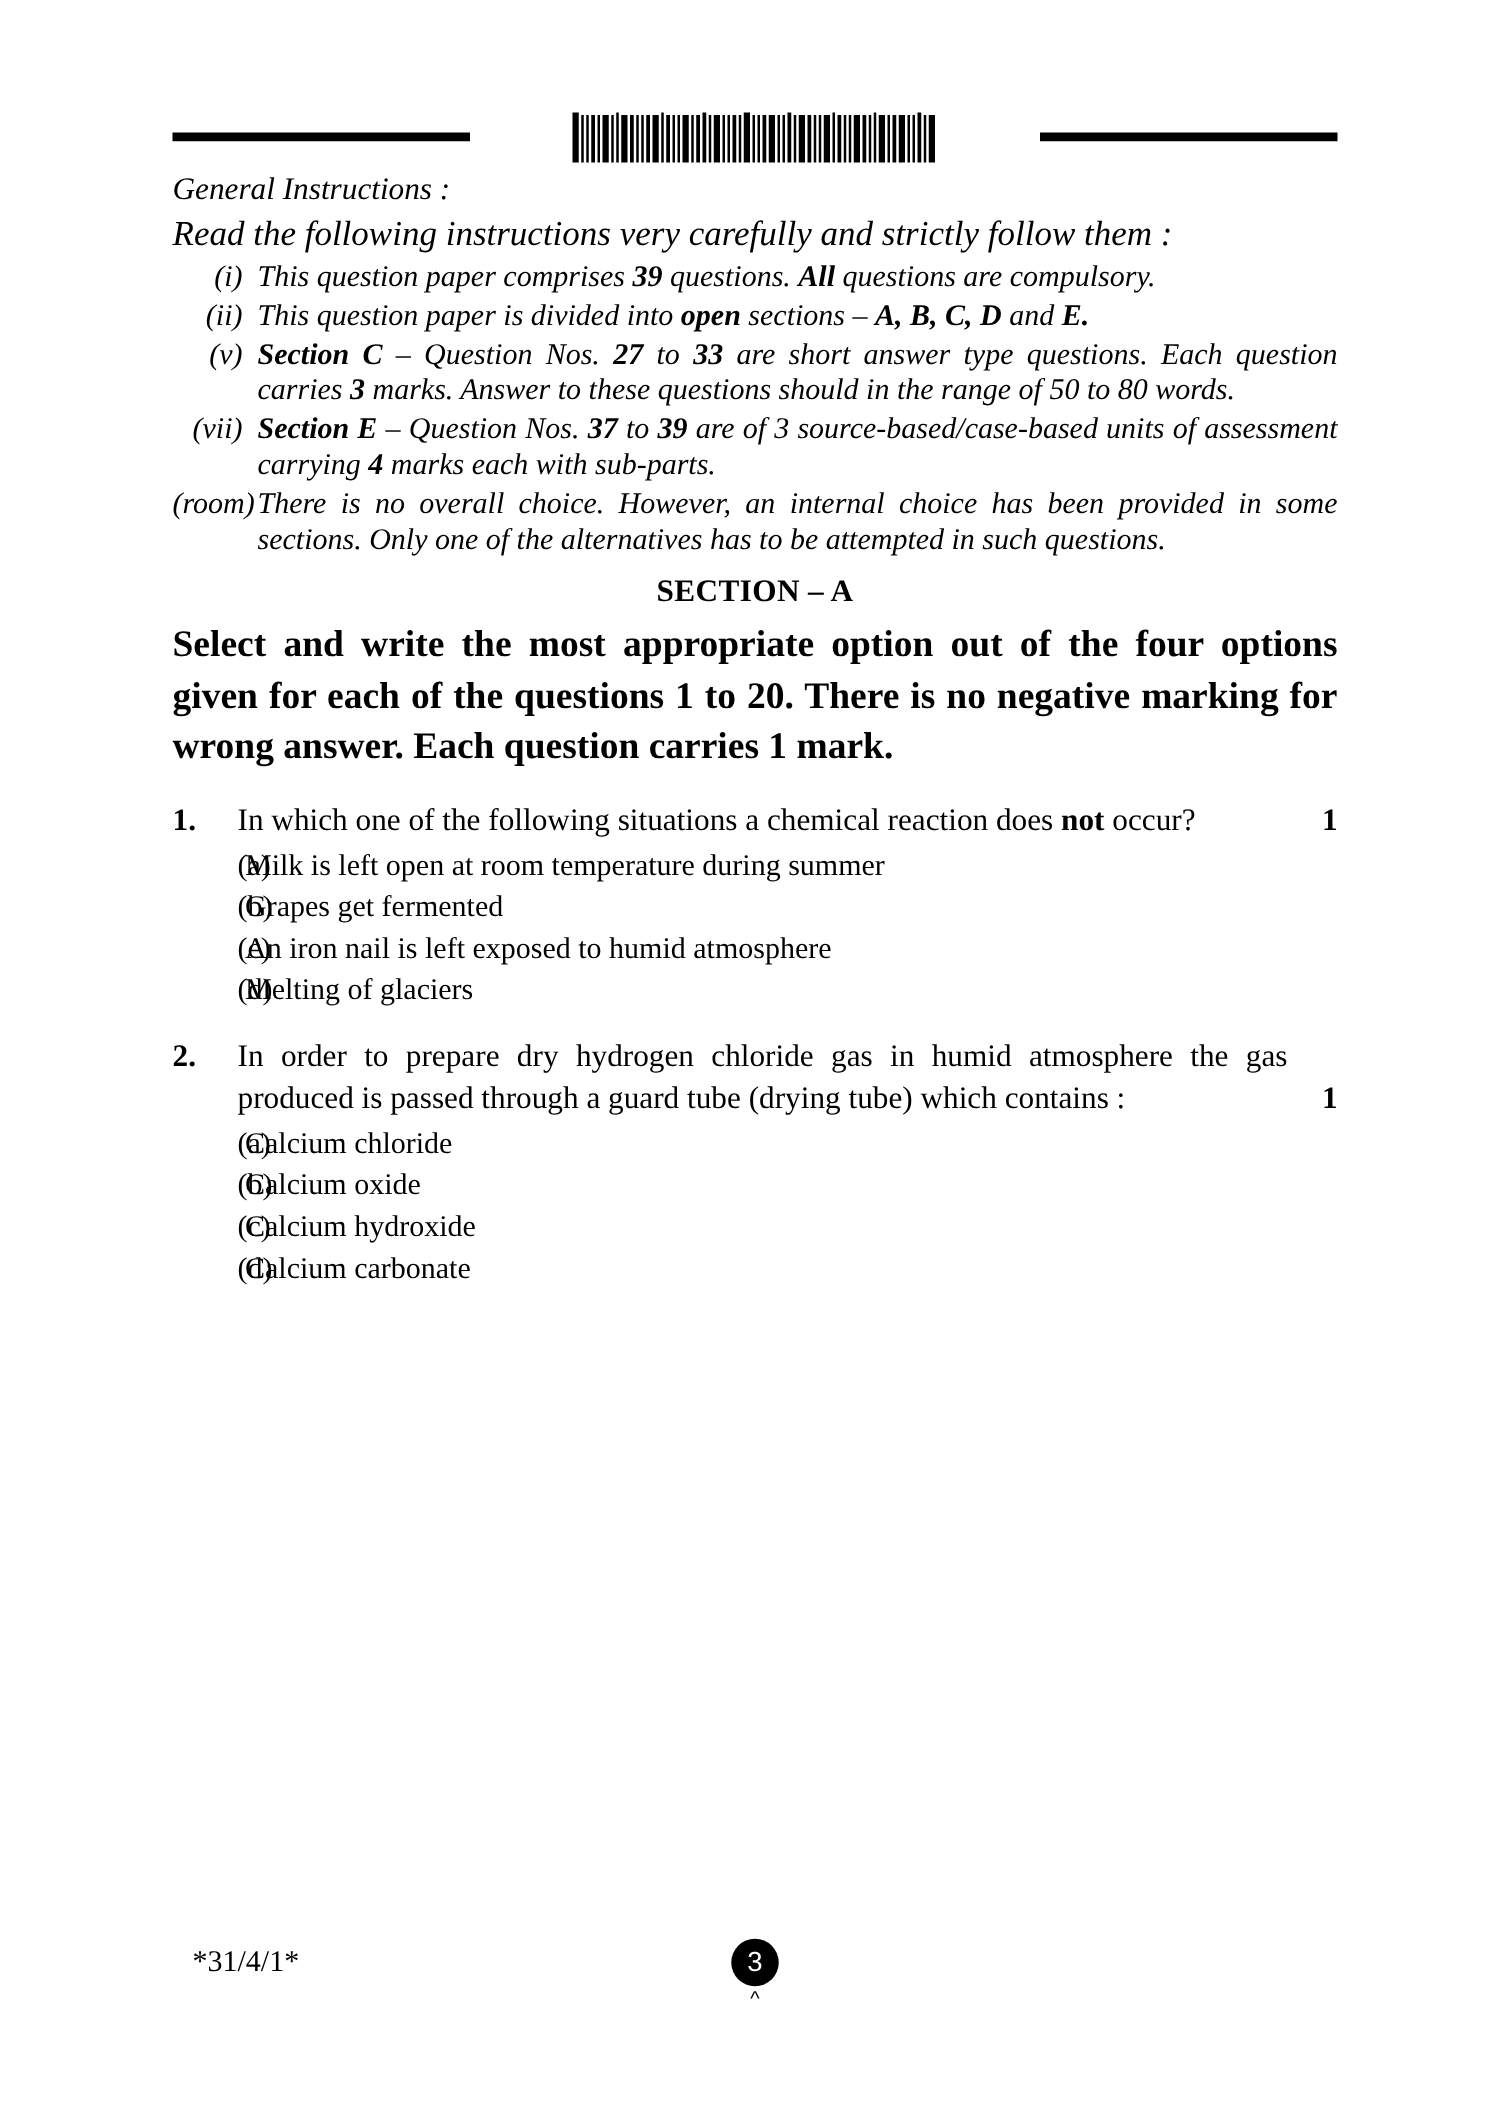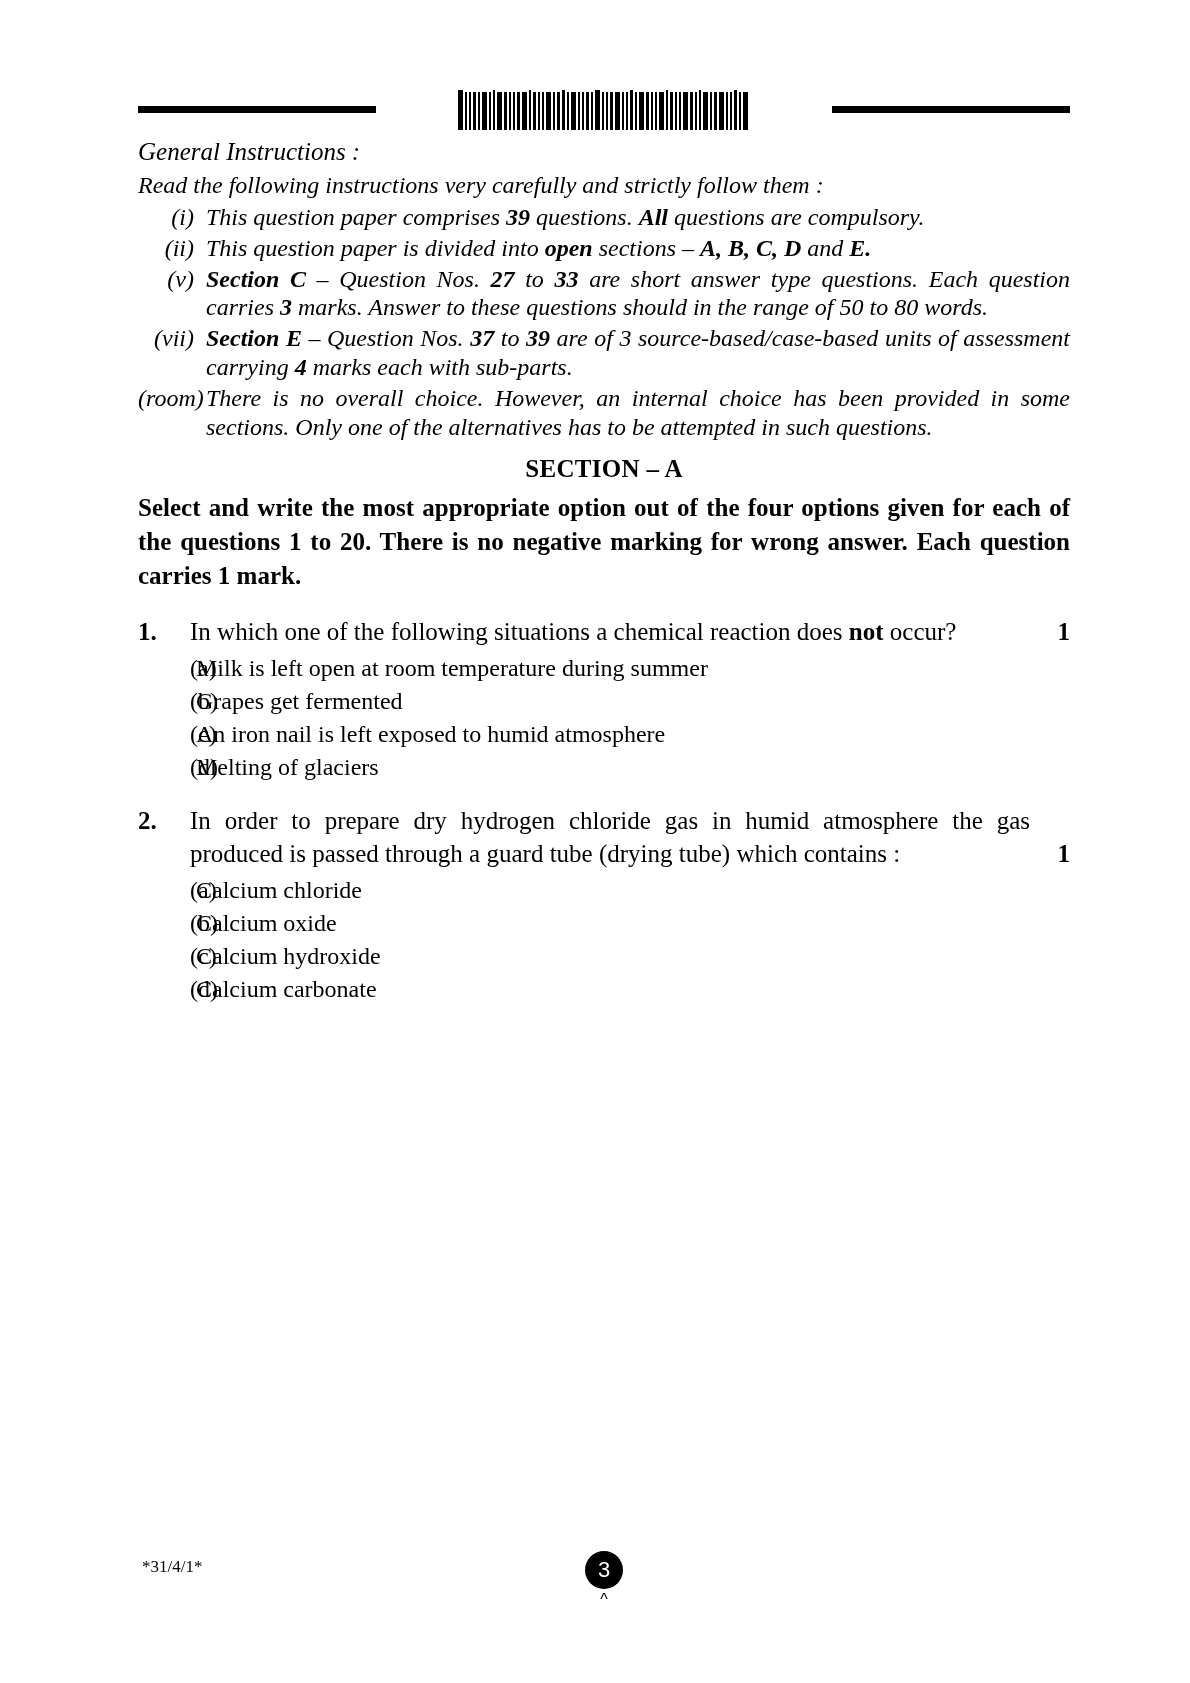--- a/index.html
+++ b/index.html
@@ -55,21 +55,21 @@
 
   
   .gi-title {
     font-weight: normal;
     font-style: italic;
     font-size: 25px;
     margin: 0 0 6px 0;
   }
   .gi-sub {
     font-style: italic;
-    font-size: 24px;
+    font-size: 28px;
     margin: 0 0 4px 0;
   }
   ol.instructions {
     list-style: none;
     margin: 0;
     padding: 0;
   }
   .ins-row {
     display: flex;
     align-items: flex-start;
@@ -94,21 +94,21 @@
   
   .section-head {
     text-align: center;
     font-weight: bold;
     font-size: 25px;
     margin: 14px 0 8px 0;
     letter-spacing: 0.3px;
   }
   .section-intro {
     font-weight: bold;
-    font-size: 25px;
+    font-size: 30px;
     line-height: 1.35;
     text-align: justify;
     margin: 0 0 22px 0;
   }
 
   
   .question {
     margin-bottom: 20px;
   }
   .q-head {
@@ -157,23 +157,23 @@
   
   .footer {
     position: absolute;
     left: 138px;
     right: 120px;
     bottom: 72px;
     height: 60px;
   }
   .paper-code {
     position: absolute;
-    left: 4px;
+    left: 16px;
     top: 6px;
-    font-size: 17px;
+    font-size: 24px;
   }
   .page-badge {
     position: absolute;
     left: 50%;
     transform: translateX(-50%);
     top: 0;
     width: 38px;
     height: 38px;
     border-radius: 50%;
     background: #000;

